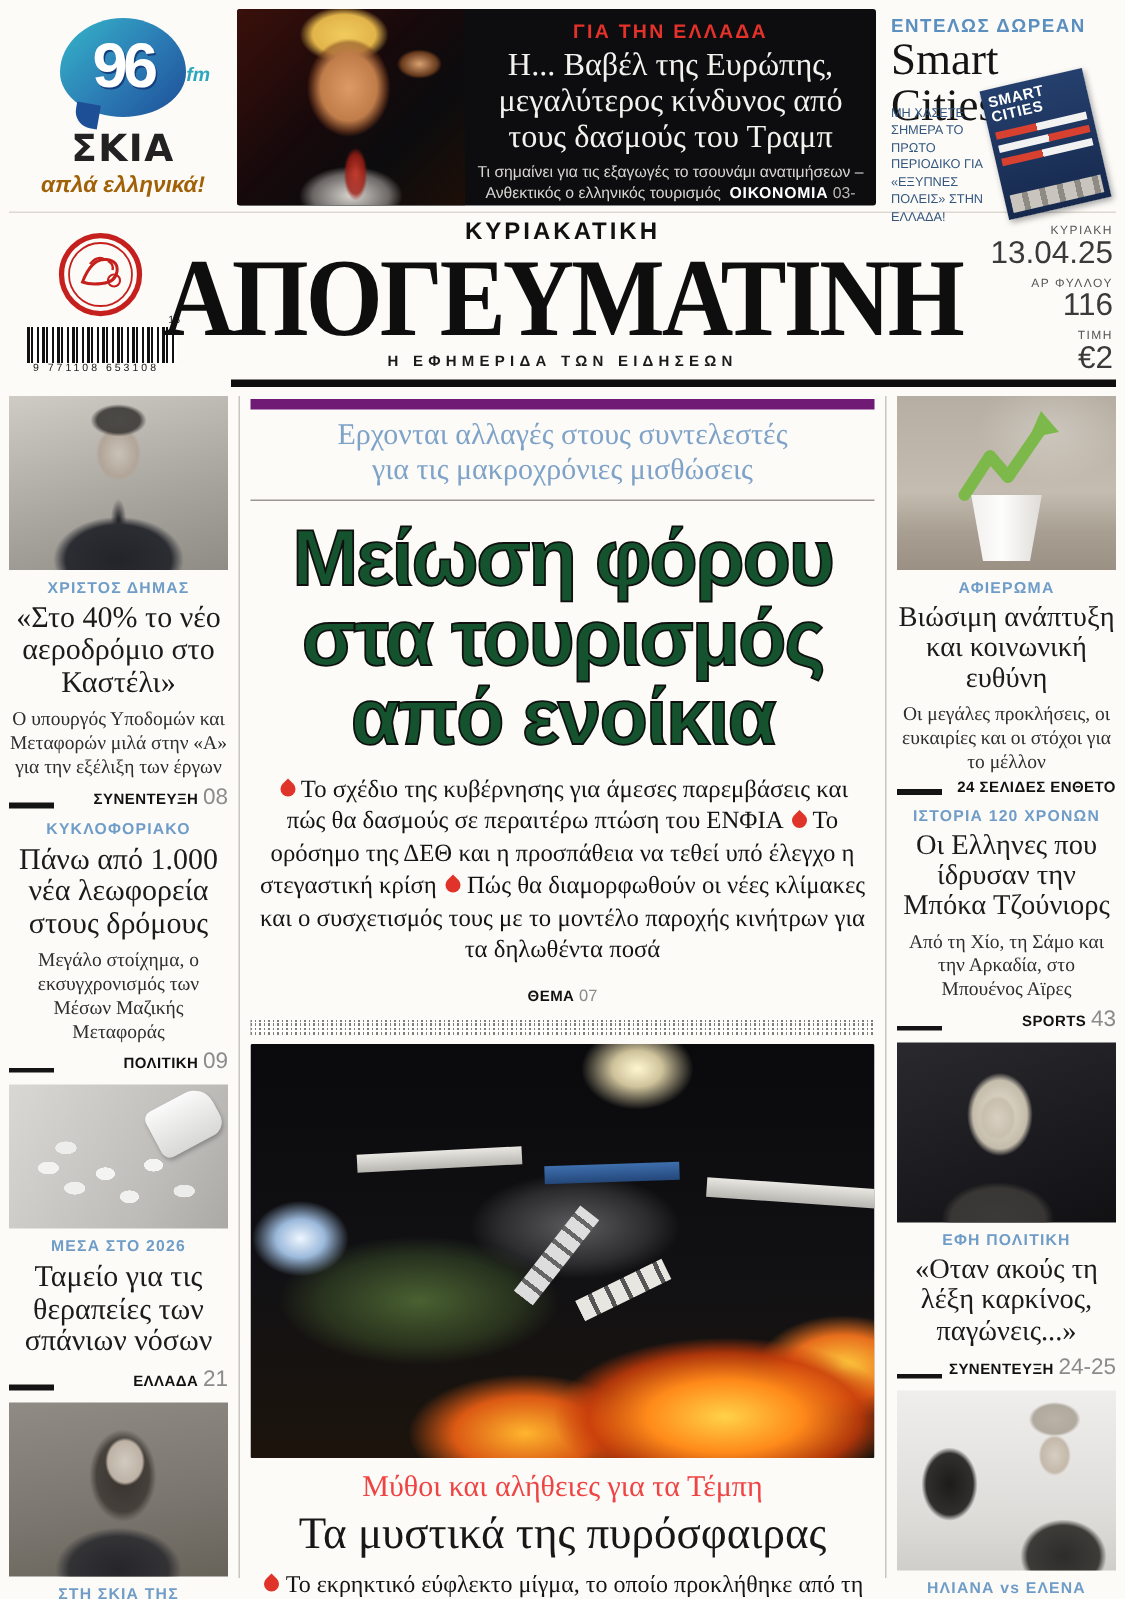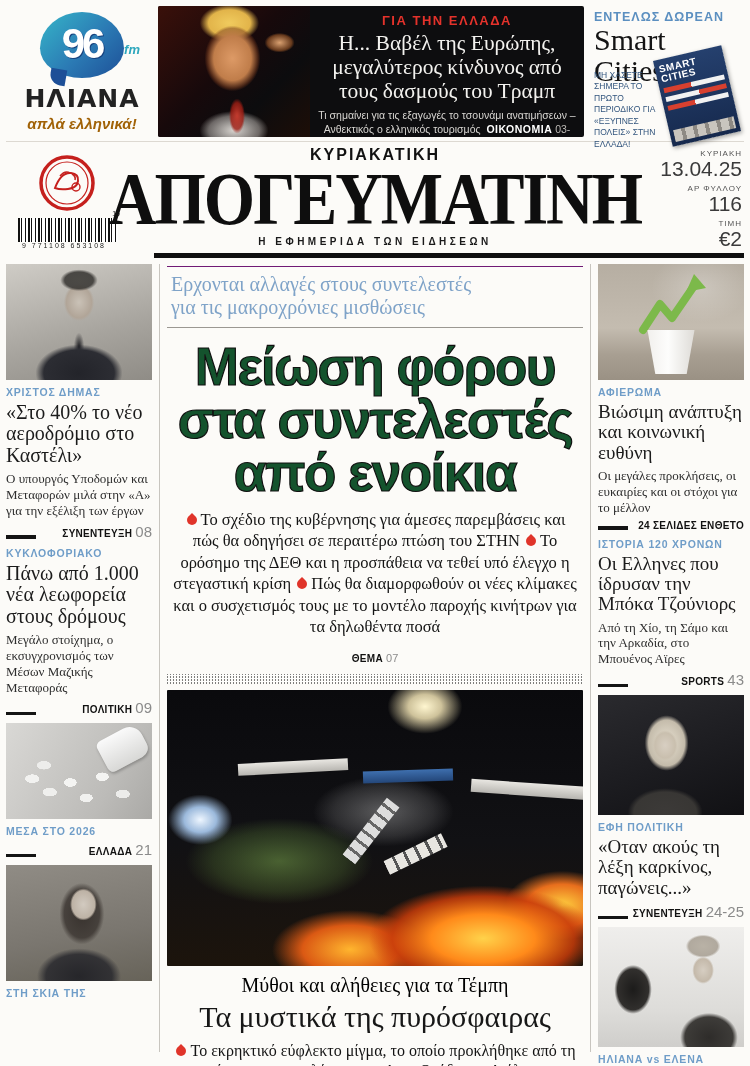--- a/index.html
+++ b/index.html
@@ -59,21 +59,21 @@
   .mh-info .val { font-size:21px; line-height:1; color:#3a3a3a; }
   .mh-rule { position:absolute; left:148px; right:0; bottom:6px; height:5px; background:#0f0f0f; }
 
   
   .content { display:flex; align-items:stretch; height:788px; }
   .vdiv { width:1px; background:#c8c5bf; margin:0 7px; }
   .col-side { width:146px; flex:none; }
   .col-mid { flex:1; min-width:0; }
 
   
-  .art { margin-bottom:7px; }
+  .art { margin-bottom:7px;text-align:center; }
   .art-photo { width:100%; margin-bottom:6px; }
   .kicker { color:#6f9dc8; font-weight:bold; font-size:10.5px; letter-spacing:.8px; margin-bottom:4px; }
   .hl { font-family:"Liberation Serif", serif; font-size:20px; line-height:1.07; color:#1b1b1b; margin-bottom:5px; }
   .body-txt { font-family:"Liberation Serif", serif; font-size:13px; line-height:1.22; color:#2e2e2e; margin-bottom:4px; }
   .art-foot { display:flex; align-items:flex-end; }
   .dash { width:30px; height:3.5px; background:#141414; margin-right:auto; margin-bottom:1px; }
   .tag { font-size:10px; font-weight:bold; color:#111; letter-spacing:.3px; white-space:nowrap; }
   .tag .pgno { font-size:15px; font-weight:normal; color:#8b8b8b; letter-spacing:0;margin-top:24px; }
 
   
@@ -114,21 +114,21 @@
       linear-gradient(160deg,#2a2a2e 0%,#1c1c20 55%,#111114 100%); }
   .ph-duo { height:120px;
     background:
       radial-gradient(26px 34px at 24% 52%, #1c1b1a 0%, rgba(30,28,26,.9) 60%, transparent 72%),
       radial-gradient(15px 19px at 72% 36%, #d6cec2 0%, #c4b9aa 60%, transparent 72%),
       radial-gradient(24px 16px at 72% 16%, #b9b2a6 0%, rgba(170,162,150,.9) 60%, transparent 72%),
       radial-gradient(40px 34px at 76% 92%, #2e2c2a 0%, rgba(45,43,40,.9) 60%, transparent 72%),
       linear-gradient(180deg,#efeeec 0%,#dddcd9 70%,#cfcecb 100%); }
 
   
-  .lead-kicker { border-top:1px solid #701a75; border-bottom:1px solid #9b9892; padding:6px 4px 8px 4px; margin-top:2px; }
+  .lead-kicker { border-top:7px solid #701a75; border-bottom:1px solid #9b9892; text-align:center; padding:6px 4px 8px 4px; margin-top:2px; }
   .lead-kicker div { font-family:"Liberation Serif", serif; font-size:20px; line-height:1.15; color:#7fa3c8; }
   .lead-hl { text-align:center; font-weight:bold; font-size:53px; line-height:1.0; letter-spacing:-1.5px; color:#14532d; margin:12px 0 10px 0; -webkit-text-stroke:1.2px #101010; }
   .lead-deck { font-family:"Liberation Serif", serif; font-size:16.5px; line-height:1.3; text-align:center; color:#141414; padding:0 4px; }
   .bullet { display:inline-block; width:10px; height:10px; background:#e0342a; border-radius:0 50% 50% 50%; transform:rotate(45deg); margin:0 4px 0 2px; }
   .lead-tag { text-align:center; margin-top:10px; }
   .dotted { height:10px; margin:8px 0 6px 0; opacity:.75;
     background-image:repeating-linear-gradient(0deg, transparent 0 2px, #fff 2px 3px), repeating-linear-gradient(90deg,#555 0 1px, transparent 1px 3px); }
 
   .crash { position:relative; height:276px; overflow:hidden; border-radius:1px;
     background:
@@ -141,38 +141,38 @@
       radial-gradient(90px 45px at 52% 44%, rgba(205,205,205,.4) 0%, rgba(160,160,160,.2) 55%, transparent 78%),
       linear-gradient(180deg,#0a0a0d 0%,#111114 55%,#1c140c 100%); }
   .crash .car { position:absolute; background:linear-gradient(180deg,#e9e7e2,#b7b5b0); }
   .crash .c1 { left:17%; top:26%; width:110px; height:12px; transform:rotate(-3deg); }
   .crash .c2 { left:47%; top:29%; width:90px; height:12px; background:linear-gradient(180deg,#3e6fae,#24477a); transform:rotate(-2deg); }
   .crash .c3 { left:73%; top:34%; width:120px; height:13px; transform:rotate(4deg); }
   .crash .c4 { left:47%; top:38%; width:16px; height:72px; transform:rotate(38deg); background:repeating-linear-gradient(0deg,#ddd 0 8px,#666 8px 11px); }
   .crash .c5 { left:58%; top:48%; width:15px; height:64px; transform:rotate(64deg); background:repeating-linear-gradient(0deg,#e8e6e1 0 9px,#555 9px 12px); }
 
   .tempi { text-align:center; margin-top:8px; }
-  .tempi-kicker { font-family:"Liberation Serif", serif; font-size:20px; color:#000000; }
+  .tempi-kicker { font-family:"Liberation Serif", serif; font-size:20px; color:#ef4444; }
   .tempi-hl { font-family:"Liberation Serif", serif; font-size:30px; color:#171717; margin-top:3px; }
   .tempi-body { font-family:"Liberation Serif", serif; font-size:16px; line-height:1.3; color:#141414; margin-top:7px; padding:0 6px; }
 
   .rc-hl { font-size:19px; }
 </style>
 </head>
 <body>
 
 <div class="page">
 
   <div class="topbar">
     <div class="radio">
       <div class="bubble">
         <div class="num">96</div>
         <div class="fm">fm</div>
       </div>
-      <div class="rname">ΗΛΙΑΝΑ</div>
+      <div class="rname">ΣΚΙΑ</div>
       <div class="rtag">απλά ελληνικά!</div>
     </div>
 
     <div class="banner">
       <div class="trump"></div>
       <div class="banner-text">
         <div class="banner-kicker">ΓΙΑ ΤΗΝ ΕΛΛΑΔΑ</div>
         <div class="banner-head">Η... Βαβέλ της Ευρώπης, μεγαλύτερος κίνδυνος από τους δασμούς του Τραμπ</div>
         <div class="banner-sub">
           <span>Τι σημαίνει για τις εξαγωγές το τσουνάμι ανατιμήσεων – Ανθεκτικός ο ελληνικός τουρισμός</span>
@@ -250,20 +250,21 @@
           <span class="dash"></span>
           <span class="tag"><span>ΠΟΛΙΤΙΚΗ</span> <span class="pgno">09</span></span>
         </div>
       </div>
 
       <div class="art">
         <div class="art-photo ph-pills">
             <div class="cup"></div>
           </div>
         <div class="kicker">ΜΕΣΑ ΣΤΟ 2026</div>
+        <div class="hl">Ταμείο για τις θεραπείες των σπάνιων νόσων</div>
         <div class="art-foot">
           <span class="dash"></span>
           <span class="tag"><span>ΕΛΛΑΔΑ</span> <span class="pgno">21</span></span>
         </div>
       </div>
 
       <div class="art">
         <div class="art-photo ph-zoe"></div>
         <div class="kicker">ΣΤΗ ΣΚΙΑ ΤΗΣ</div>
 
@@ -272,25 +273,25 @@
 
     <div class="vdiv"></div>
 
     <div class="col-mid">
       <div class="lead-kicker">
         <div>Ερχονται αλλαγές στους συντελεστές</div>
         <div>για τις μακροχρόνιες μισθώσεις</div>
       </div>
       <div class="lead-hl">
         <div>Μείωση φόρου</div>
-        <div>στα συντελεστές</div>
+        <div>στα τουρισμός</div>
         <div>από ενοίκια</div>
       </div>
       <div class="lead-deck">
-        <span class="bullet"></span><span>Το σχέδιο της κυβέρνησης για άμεσες παρεμβάσεις και πώς θα οδηγήσει σε περαιτέρω πτώση του ΣΤΗΝ</span>
+        <span class="bullet"></span><span>Το σχέδιο της κυβέρνησης για άμεσες παρεμβάσεις και πώς θα δασμούς σε περαιτέρω πτώση του ΕΝΦΙΑ</span>
         <span class="bullet"></span><span>Το ορόσημο της ΔΕΘ και η προσπάθεια να τεθεί υπό έλεγχο η στεγαστική κρίση</span>
         <span class="bullet"></span><span>Πώς θα διαμορφωθούν οι νέες κλίμακες και ο συσχετισμός τους με το μοντέλο παροχής κινήτρων για τα δηλωθέντα ποσά</span>
       </div>
       <div class="lead-tag">
         <span class="tag"><span>ΘΕΜΑ</span> <span class="pgno" style="font-size:11px">07</span></span>
       </div>
       <div class="dotted"></div>
 
       <div class="crash">
         <div class="car c1"></div>

